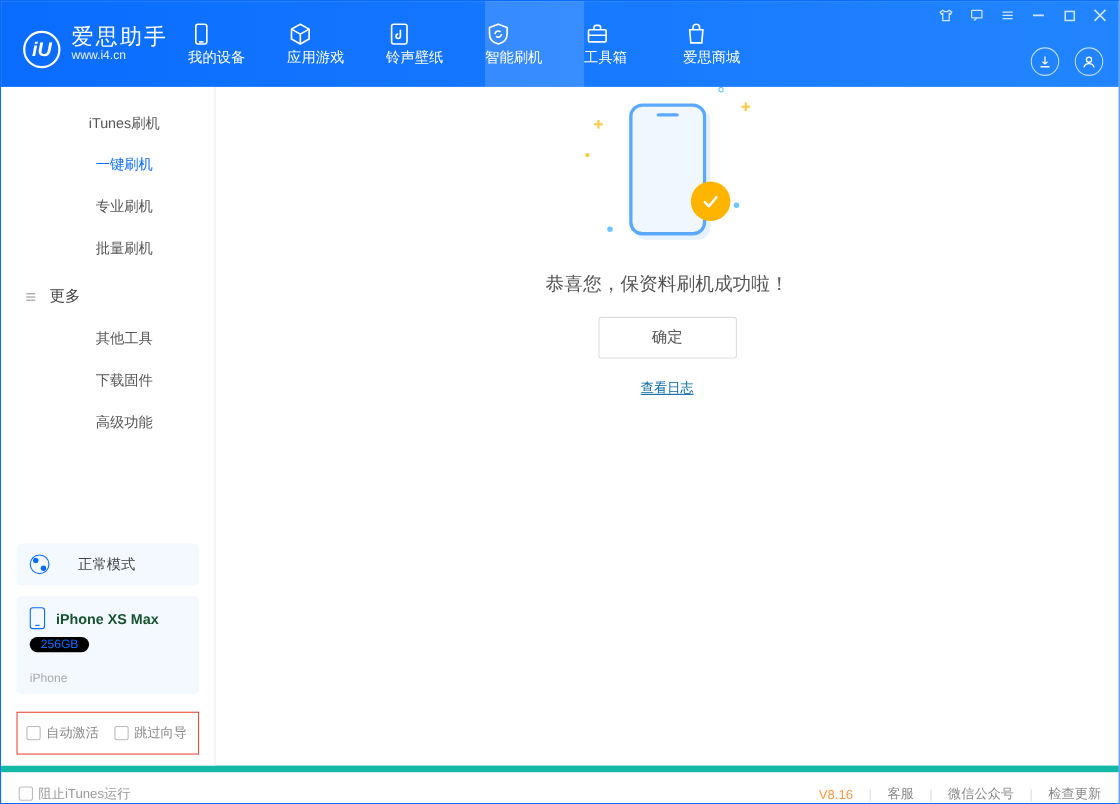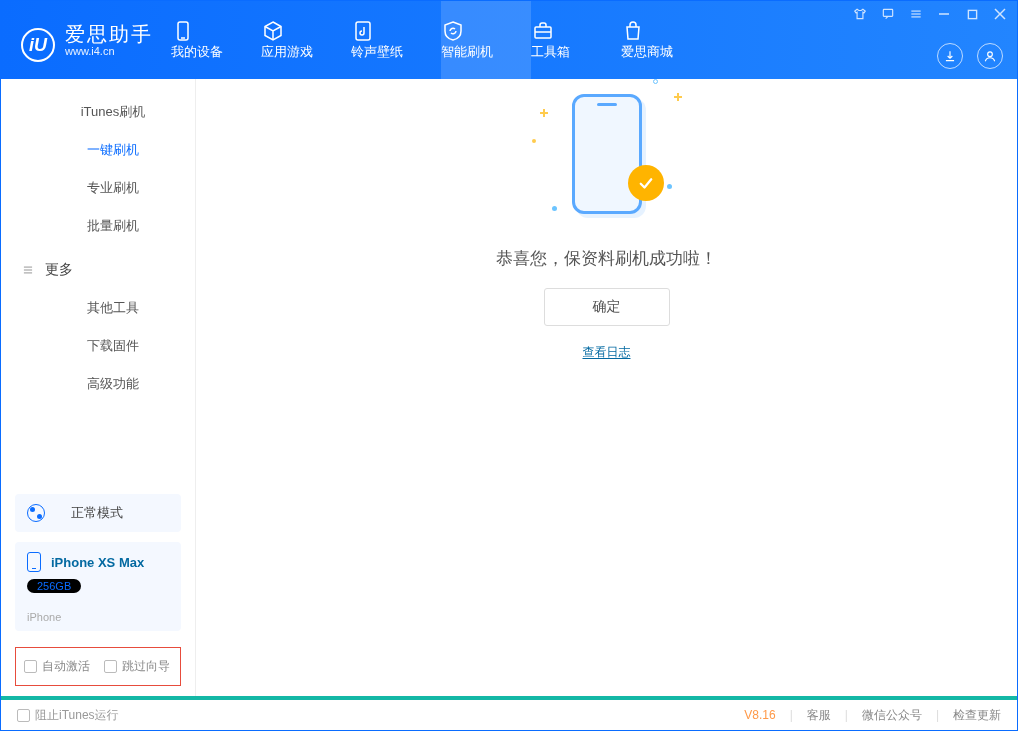--- a/index.html
+++ b/index.html
@@ -30,21 +30,21 @@
 .sidebar { width: 195px; background: #fff; border-right: 1px solid #eee; padding-top: 14px; display: flex; flex-direction: column; position: relative; }
 .side-section { padding: 0 0 6px 0; }
 .side-header { display: flex; align-items: center; gap: 10px; padding: 10px 20px; font-size: 14px; color: #444; font-weight: 500; }
 .side-header svg { width: 14px; height: 14px; }
 .side-item { padding: 10px 20px 10px 50px; font-size: 13px; color: #555; cursor: pointer; text-align: center; }
 .side-item.active { color: #0a6cff; }
 
 .device-box { margin: 0 14px 10px 14px; background: #f4f8ff; border-radius: 4px; padding: 10px 12px; display: flex; align-items: center; gap: 26px; font-size: 13px; color: #444; }
 .device-box.mode { margin-top: auto; }
 .device-info { flex-direction: column; align-items: flex-start; gap: 4px; padding-bottom: 8px; }
-.device-info .name { font-weight: 600; color: #0369a1; font-size: 13px; }
+.device-info .name { font-weight: 600; color: #14532d; font-size: 13px; }
 .badge { display: inline-block; background: #000000; color: #0a6cff; border-radius: 10px; padding: 1px 10px; font-size: 11px; margin-top: 3px; }
 .device-info .type { color: #aaa; font-size: 11px; margin-top: 14px; }
 .mode-icon { width: 18px; height: 18px; border: 1.5px solid #0a6cff; border-radius: 50%; position: relative; }
 .mode-icon::before, .mode-icon::after { content: ""; position: absolute; background: #0a6cff; border-radius: 50%; }
 .mode-icon::before { width: 5px; height: 5px; left: 2px; top: 2px; }
 .mode-icon::after { width: 5px; height: 5px; right: 2px; bottom: 2px; }
 .phone-icon-sm { width: 14px; height: 20px; border: 1.5px solid #0a6cff; border-radius: 3px; position: relative; flex-shrink: 0; }
 .phone-icon-sm::after { content: ""; position: absolute; bottom: 2px; left: 50%; transform: translateX(-50%); width: 4px; height: 1.5px; background: #0a6cff; }
 
 .checkbox-row { border: 1.5px solid #e74c3c; margin: 6px 14px 10px 14px; padding: 10px 8px; display: flex; gap: 14px; align-items: center; }
@@ -68,21 +68,21 @@
 .dot.d1 { width:5px; height:5px; background:#6cc4ff; left:20px; bottom:18px; }
 .dot.d2 { width:4px; height:4px; background:#ffcb4d; left:0; top:60px; }
 .dot.d3 { width:5px; height:5px; background:#6cc4ff; right:10px; bottom:40px; }
 .dot.d4 { width:5px; height:5px; border:1px solid #6cc4ff; background:transparent; right:24px; top:0; }
 
 .success-text { font-size: 17px; color: #555; }
 .ok-btn { border: 1px solid #ddd; background: #fff; padding: 9px 48px; font-size: 14px; color: #555; border-radius: 3px; cursor: pointer; }
 .log-link { font-size: 12px; color: #0369a1; cursor: pointer; text-decoration: underline; text-underline-offset: 2px; }
 
 
-.footer { height: 34px; border-top: 4px solid #14b8a6; display: flex; align-items: center; padding: 0 16px; font-size: 12px; color: #999; }
+.footer { height: 34px; border-top: 6px solid #14b8a6; display: flex; align-items: flex-end; padding: 0 16px; font-size: 12px; color: #999; }
 .footer .chk { color: #999; }
 .footer-right { margin-left: auto; display: flex; align-items: center; gap: 14px; }
 .footer-right .sep { color: #ddd; }
 .footer-right span { cursor: default; }
 .footer-right .link { color: #888; cursor: pointer; }
 .ver { color: #ff9948; }
 </style>
 </head>
 <body>
 

